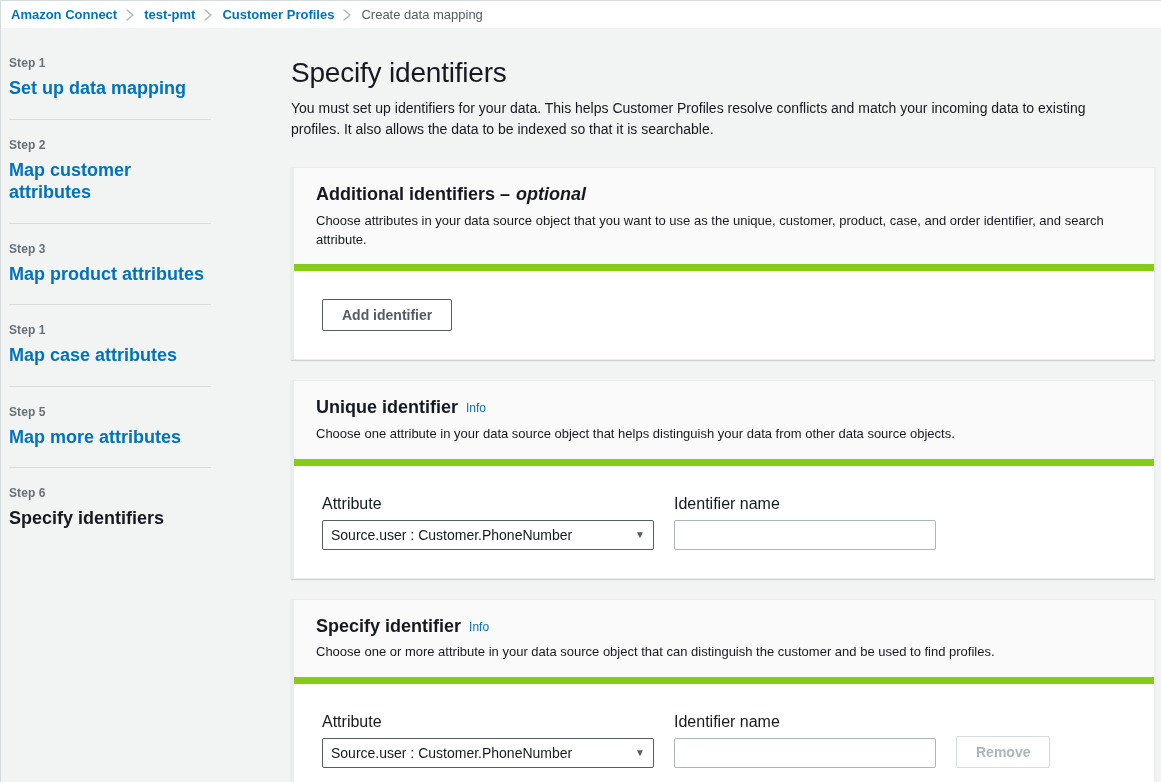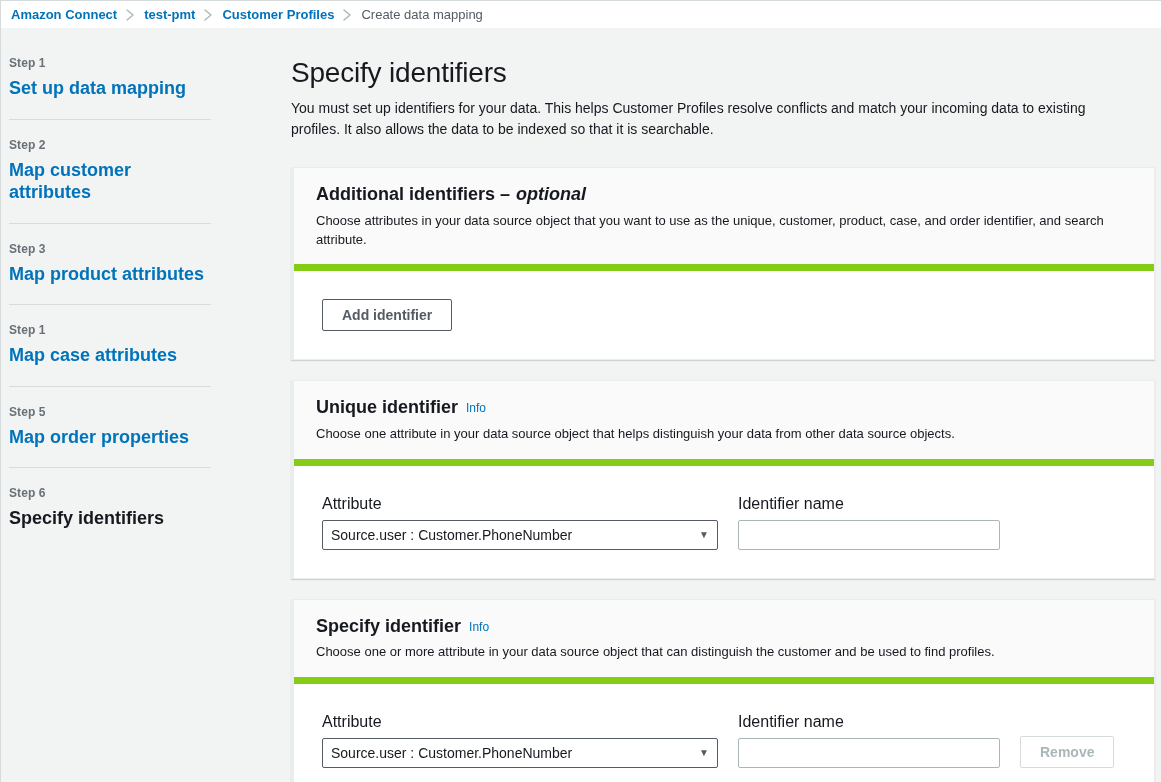--- a/index.html
+++ b/index.html
@@ -183,21 +183,21 @@
     align-items: flex-end;
     gap: 20px;
   }
   .field { display: flex; flex-direction: column; }
   .field-label {
     font-size: 16px;
     color: #16191f;
     margin-bottom: 5px;
     line-height: 1.3;
   }
-  .sel-wrap { position: relative; width: 396px; }
+  .sel-wrap { position: relative; width: 332px; }
   select.sel {
     -webkit-appearance: none;
     appearance: none;
     width: 100%;
     height: 30px;
     padding: 0 30px 0 8px;
     font-size: 14px;
     font-family: "Liberation Sans", sans-serif;
     color: #16191f;
     background: #ffffff;
@@ -302,21 +302,21 @@
           <div class="step-label">Map product attributes</div>
         </div>
 
         <div class="step">
           <div class="step-num">Step 1</div>
           <div class="step-label">Map case attributes</div>
         </div>
 
         <div class="step">
           <div class="step-num">Step 5</div>
-          <div class="step-label">Map order properties</div>
+          <div class="step-label">Map more attributes</div>
         </div>
 
         <div class="step">
           <div class="step-num">Step 6</div>
           <div class="step-label active">Specify identifiers</div>
         </div>
 
 
       </div>
     </div>

